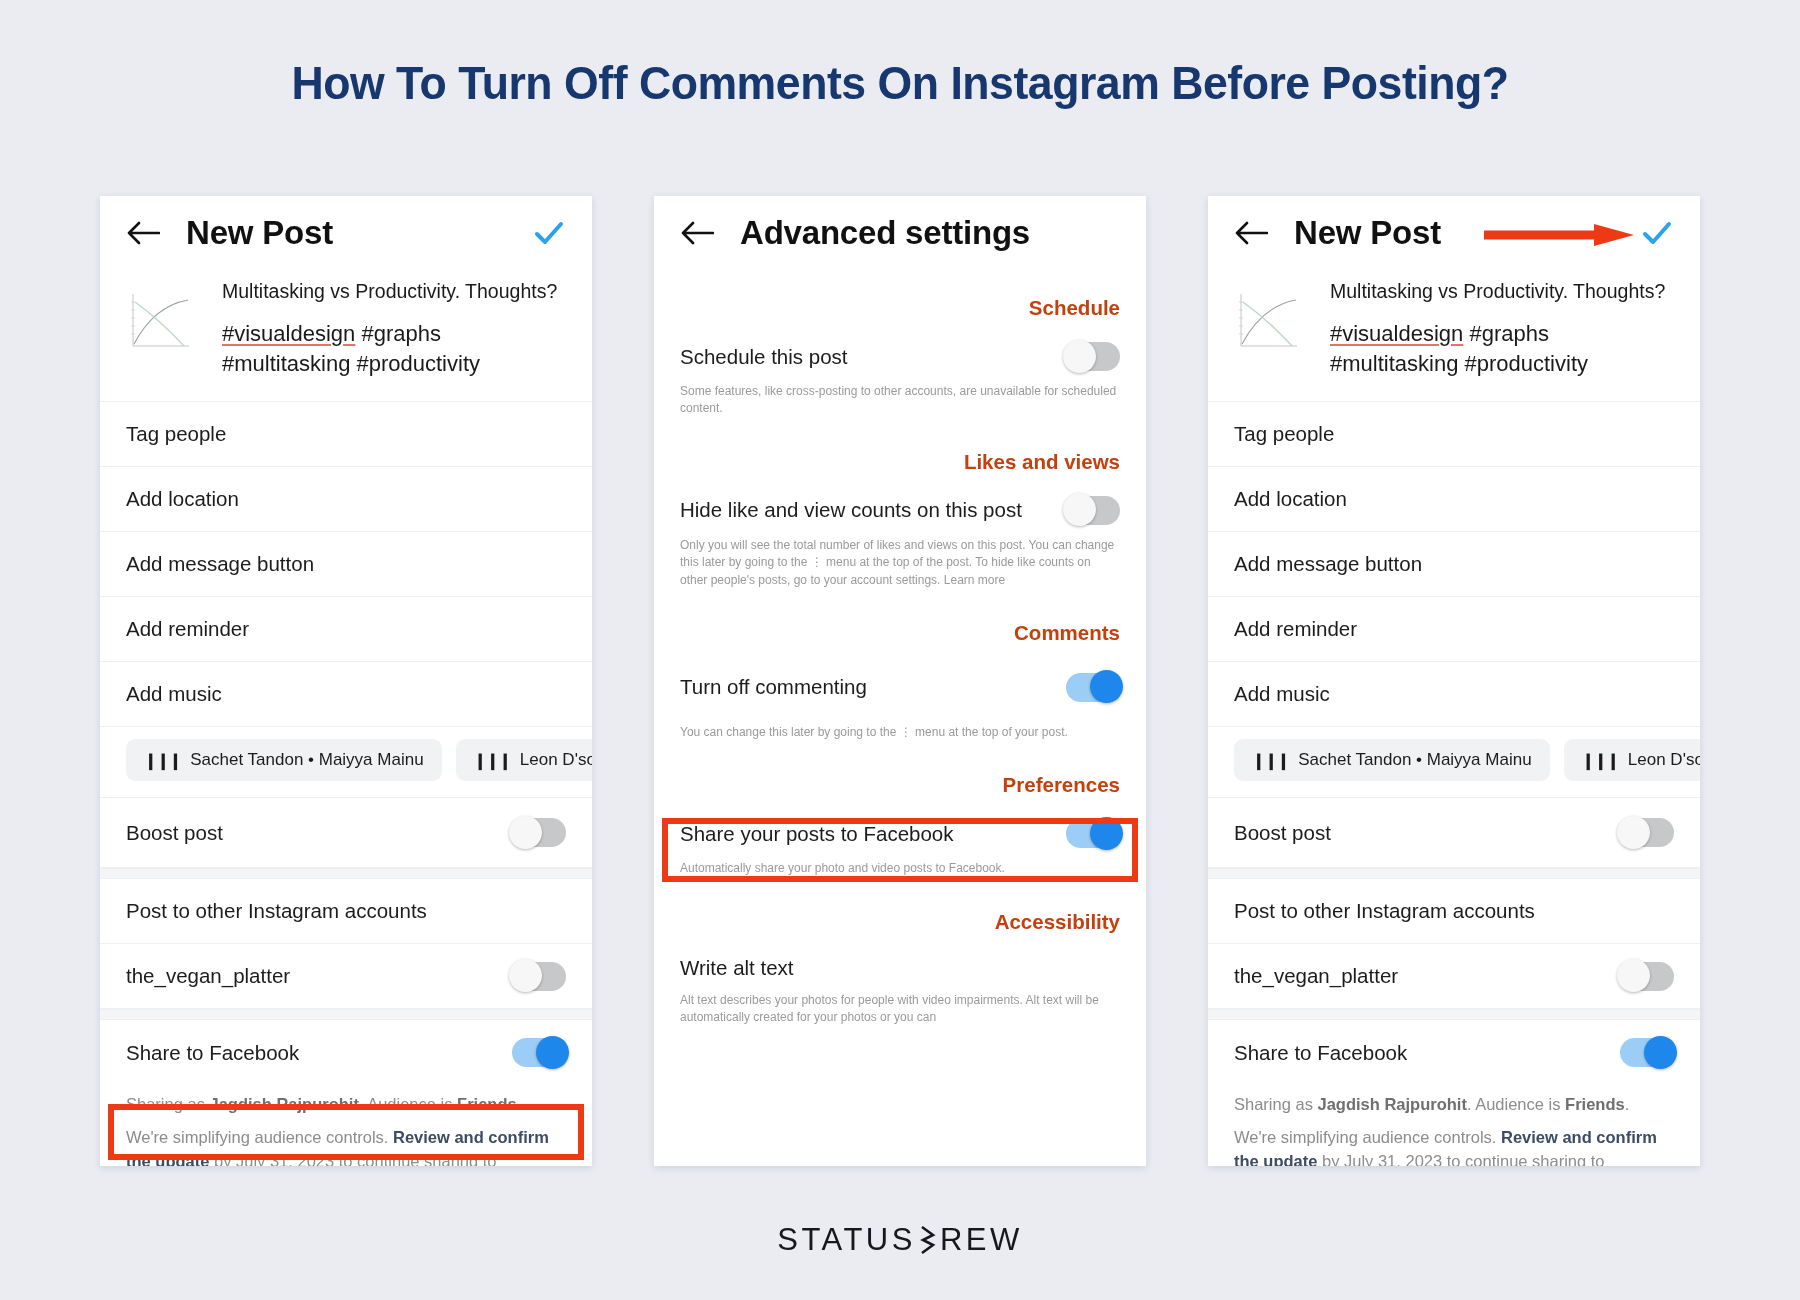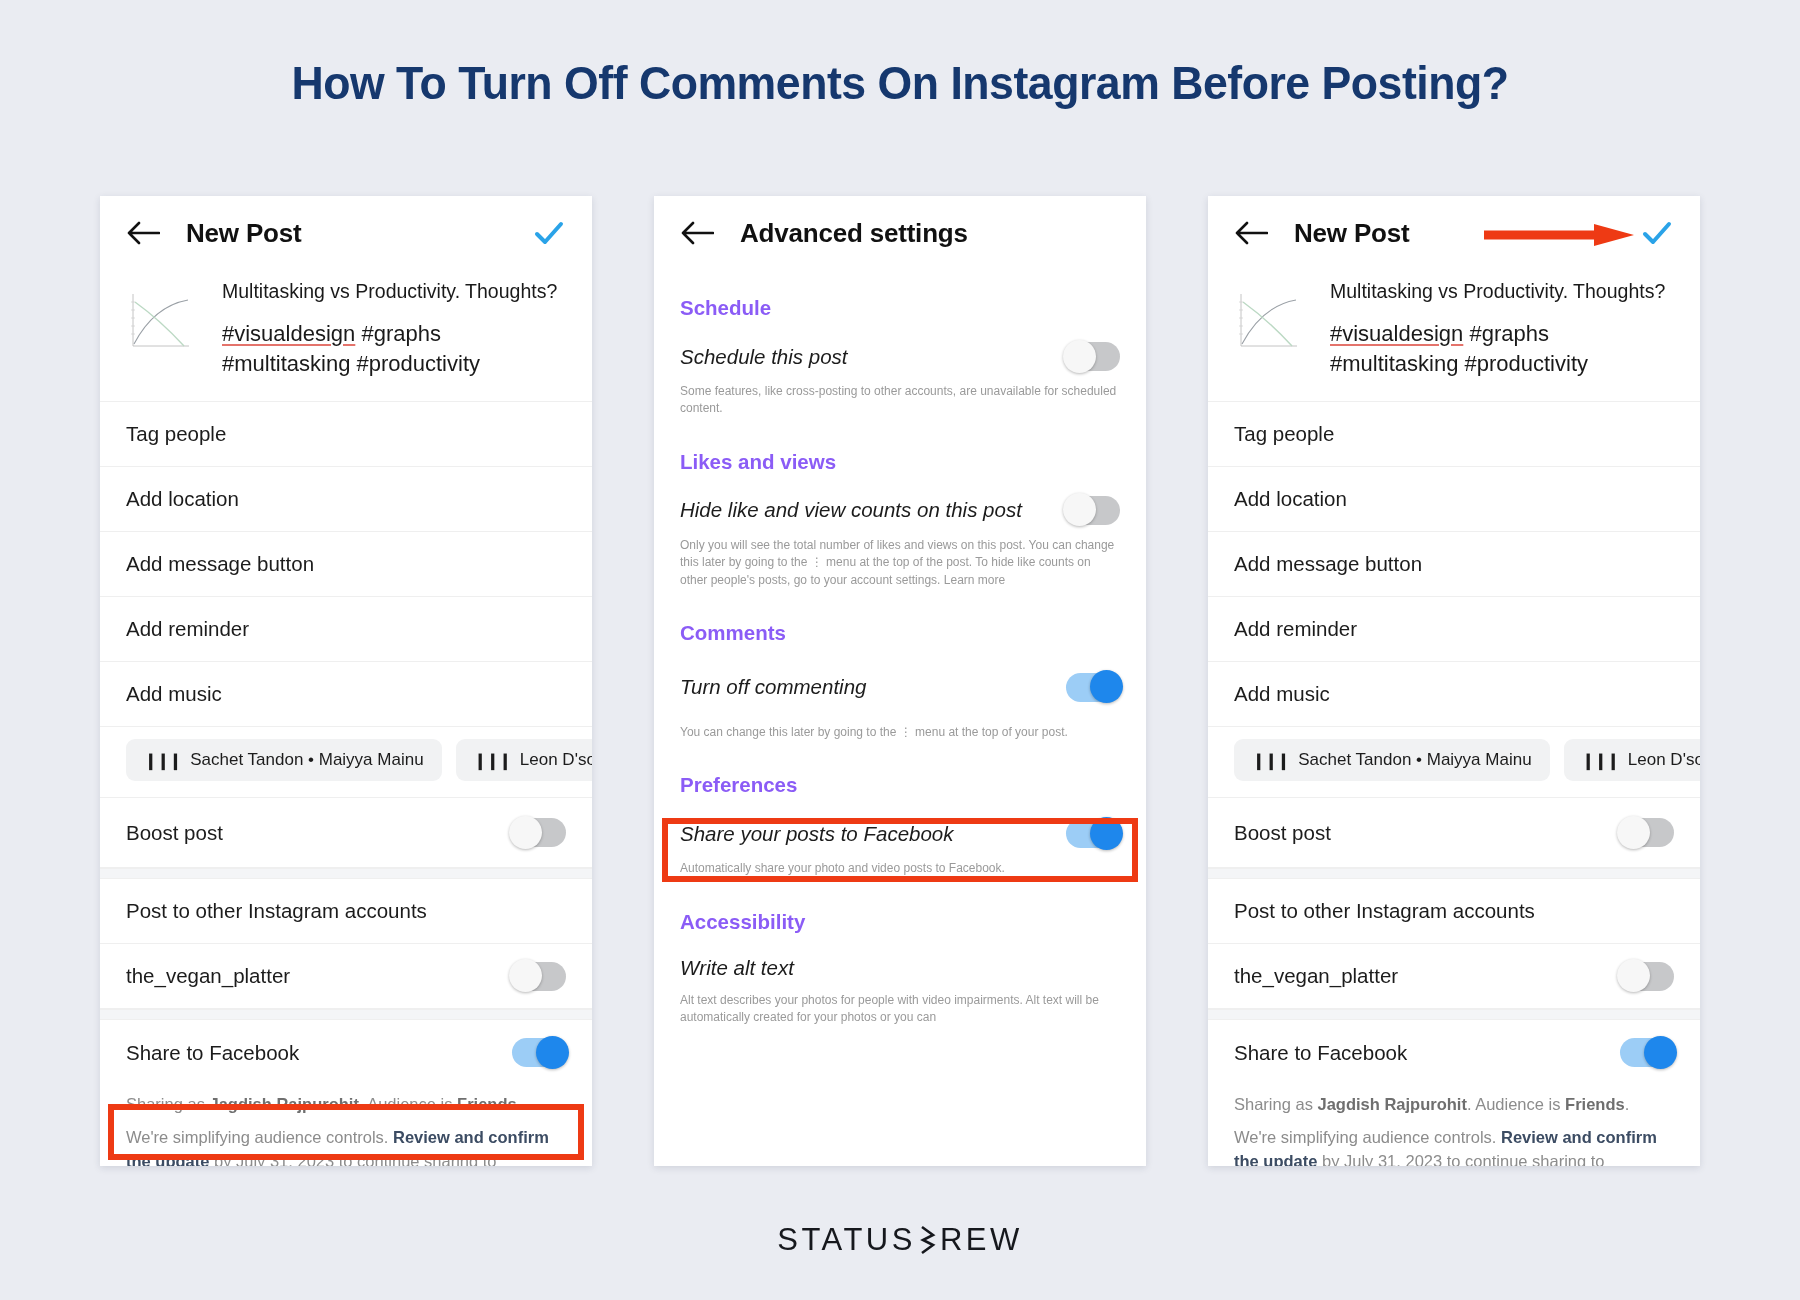--- a/index.html
+++ b/index.html
@@ -36,21 +36,21 @@
   }
 
   
   .hdr {
     display: flex; align-items: center;
     height: 74px; padding: 0 26px;
     position: relative;
   }
   .back-arrow { width: 34px; height: 26px; flex: 0 0 auto; }
   .hdr-title {
-    font-size: 26px; font-weight: 700; color: #111;
+    font-size: 33px; font-weight: 700; color: #111;
     margin-left: 26px; letter-spacing: -0.2px;
   }
   .check { margin-left: auto; width: 34px; height: 34px; }
   .red-arrow { position: absolute; right: 66px; top: 28px; width: 150px; height: 22px; }
 
   
   .post-preview {
     display: flex; padding: 4px 26px 22px 26px; gap: 30px;
     border-bottom: 1px solid #efefef;
   }
@@ -106,26 +106,26 @@
   .helper {
     padding: 8px 26px 16px 26px;
     font-size: 16.5px; line-height: 1.45; color: #8c8c8c;
   }
   .helper b { color: #6f6f6f; font-weight: 700; }
   .helper .lnk { color: #3c4c63; font-weight: 700; }
 
   
   .sec-head {
     padding: 26px 26px 6px 26px;
-    font-size: 20.5px; font-weight: 700; color: #8b5cf6;
+    font-size: 20.5px; font-weight: 700; color: #c2410c; text-align: right;
   }
   .p2row {
     display: flex; align-items: center;
     padding: 16px 26px 10px 26px;
-    font-size: 20.5px; color: #1c1c1c; font-style: italic;
+    font-size: 20.5px; color: #1c1c1c;
   }
   .p2helper {
     padding: 2px 26px 6px 26px;
     font-size: 12px; line-height: 1.45; color: #9a9a9a;
   }
 
   
   .hl-box {
     position: absolute; border: 6px solid #ee3a14; pointer-events: none;
   }

